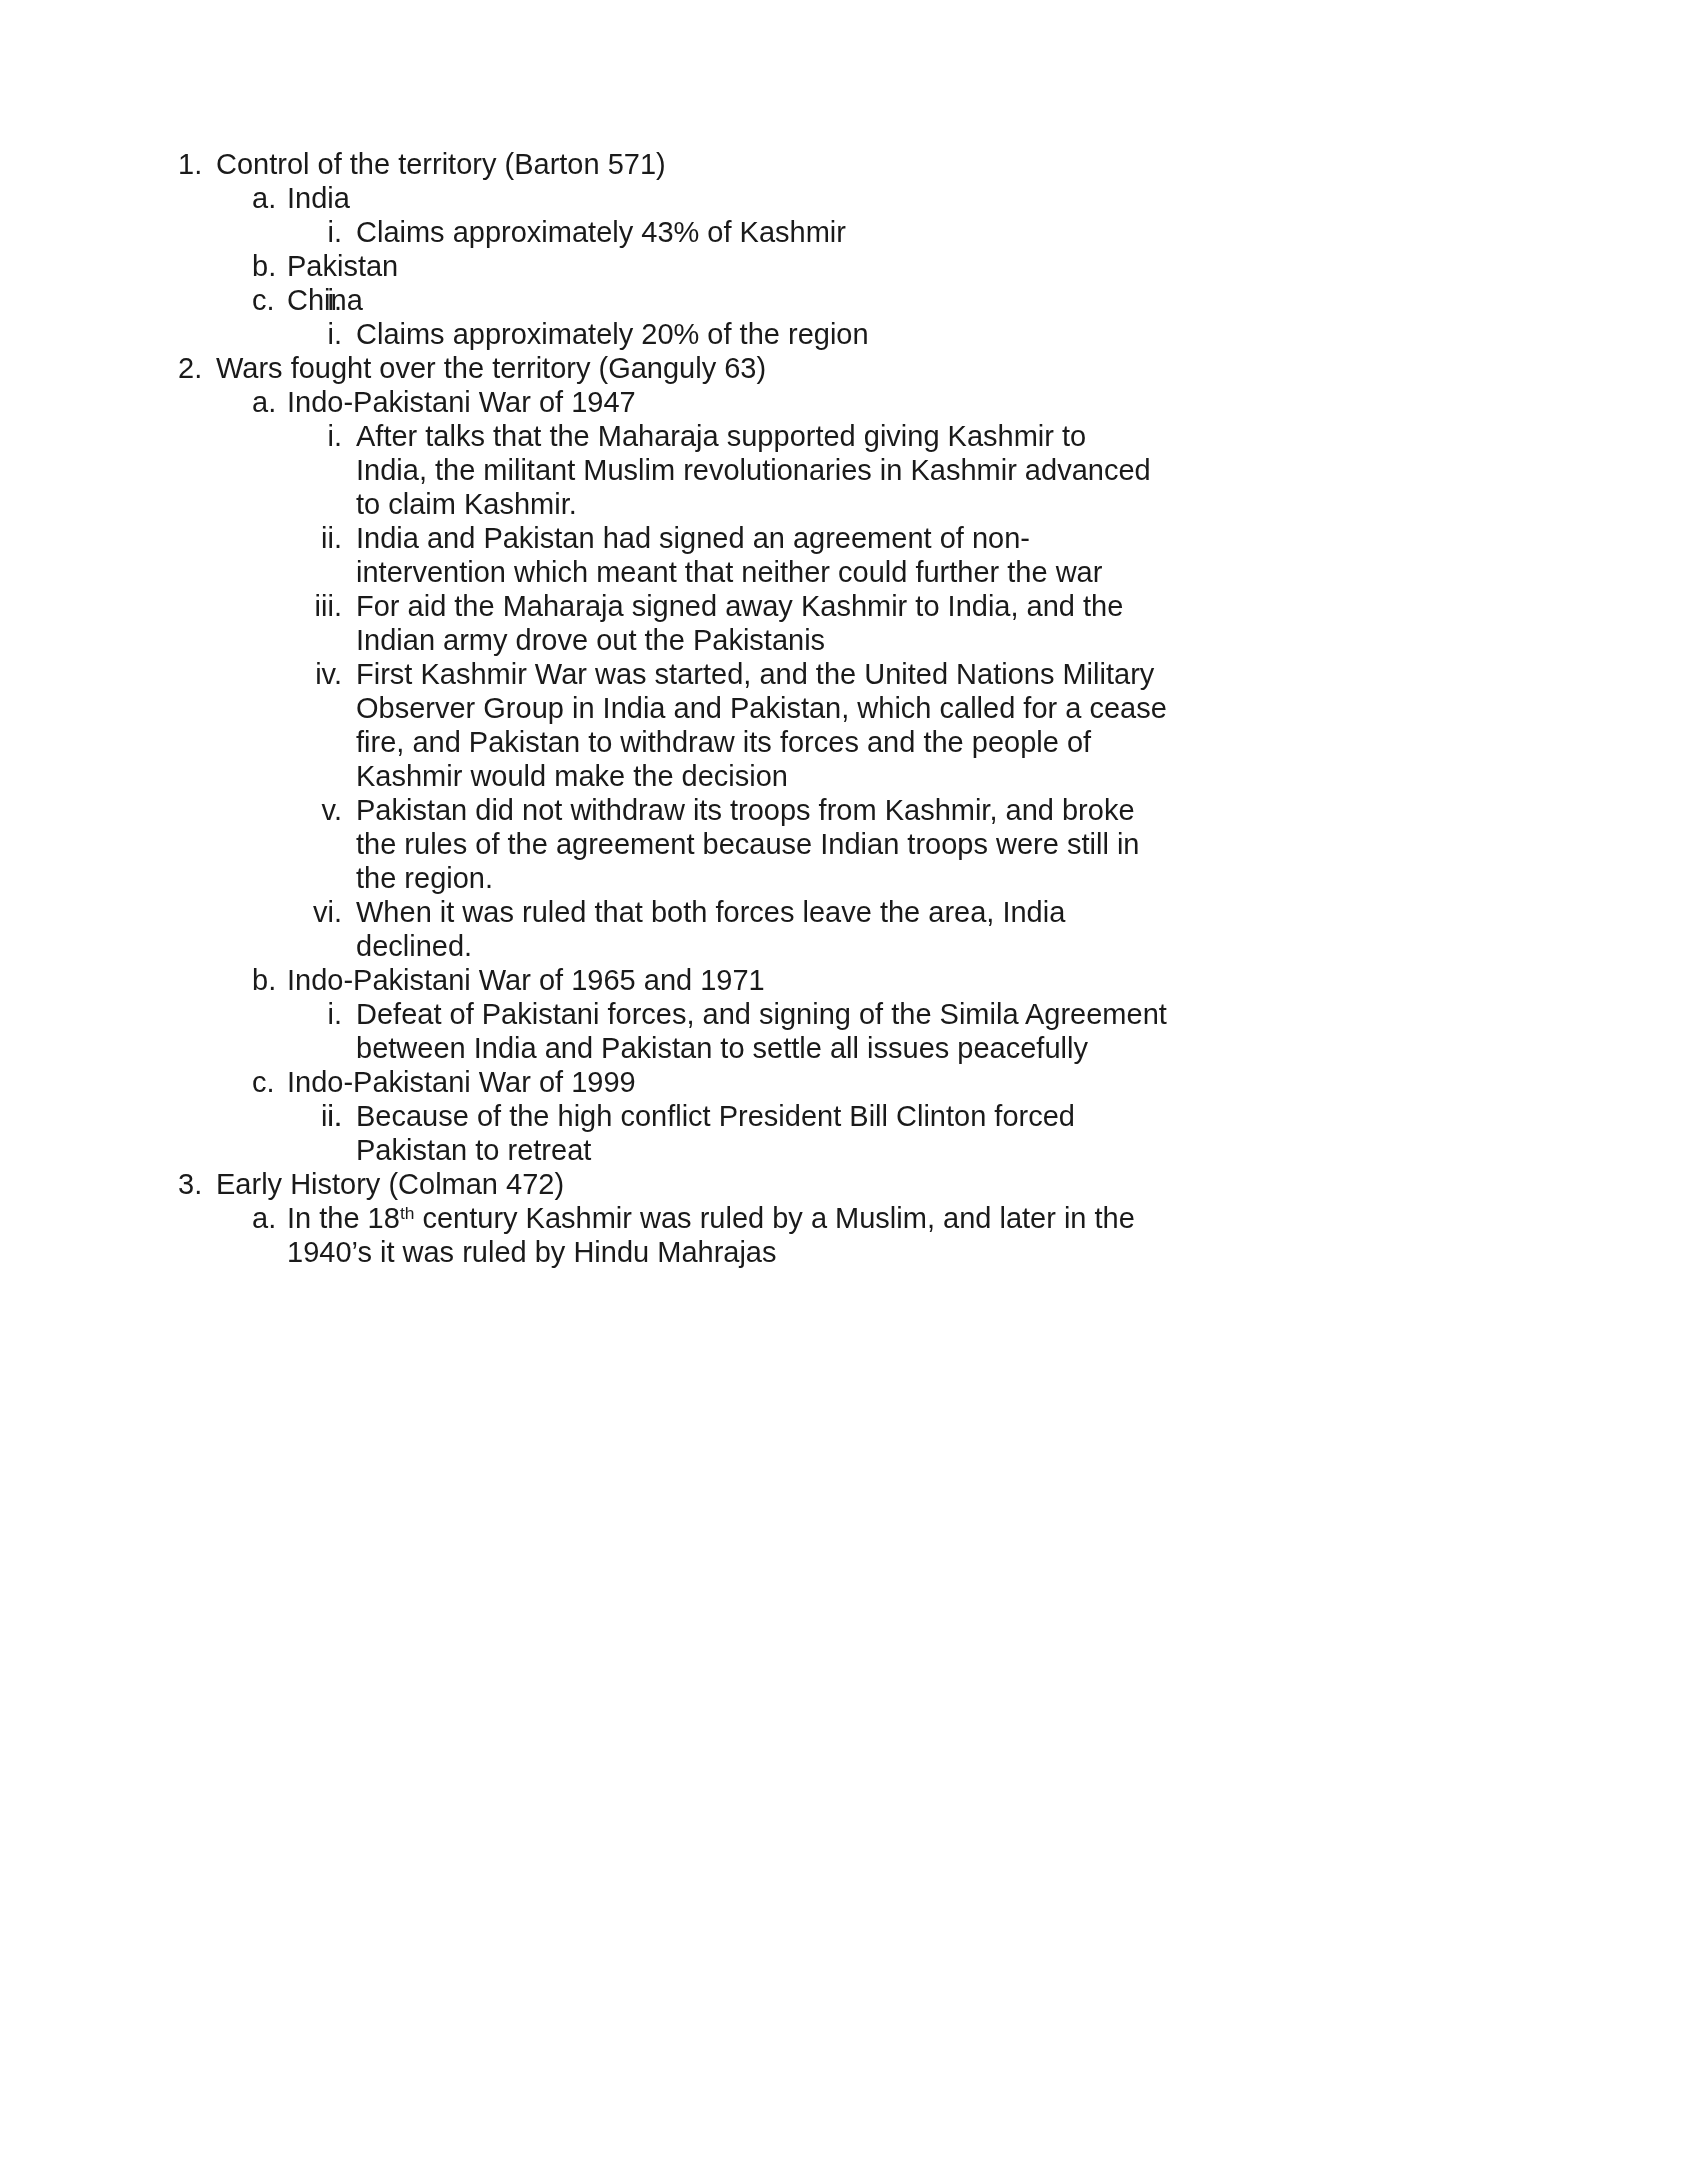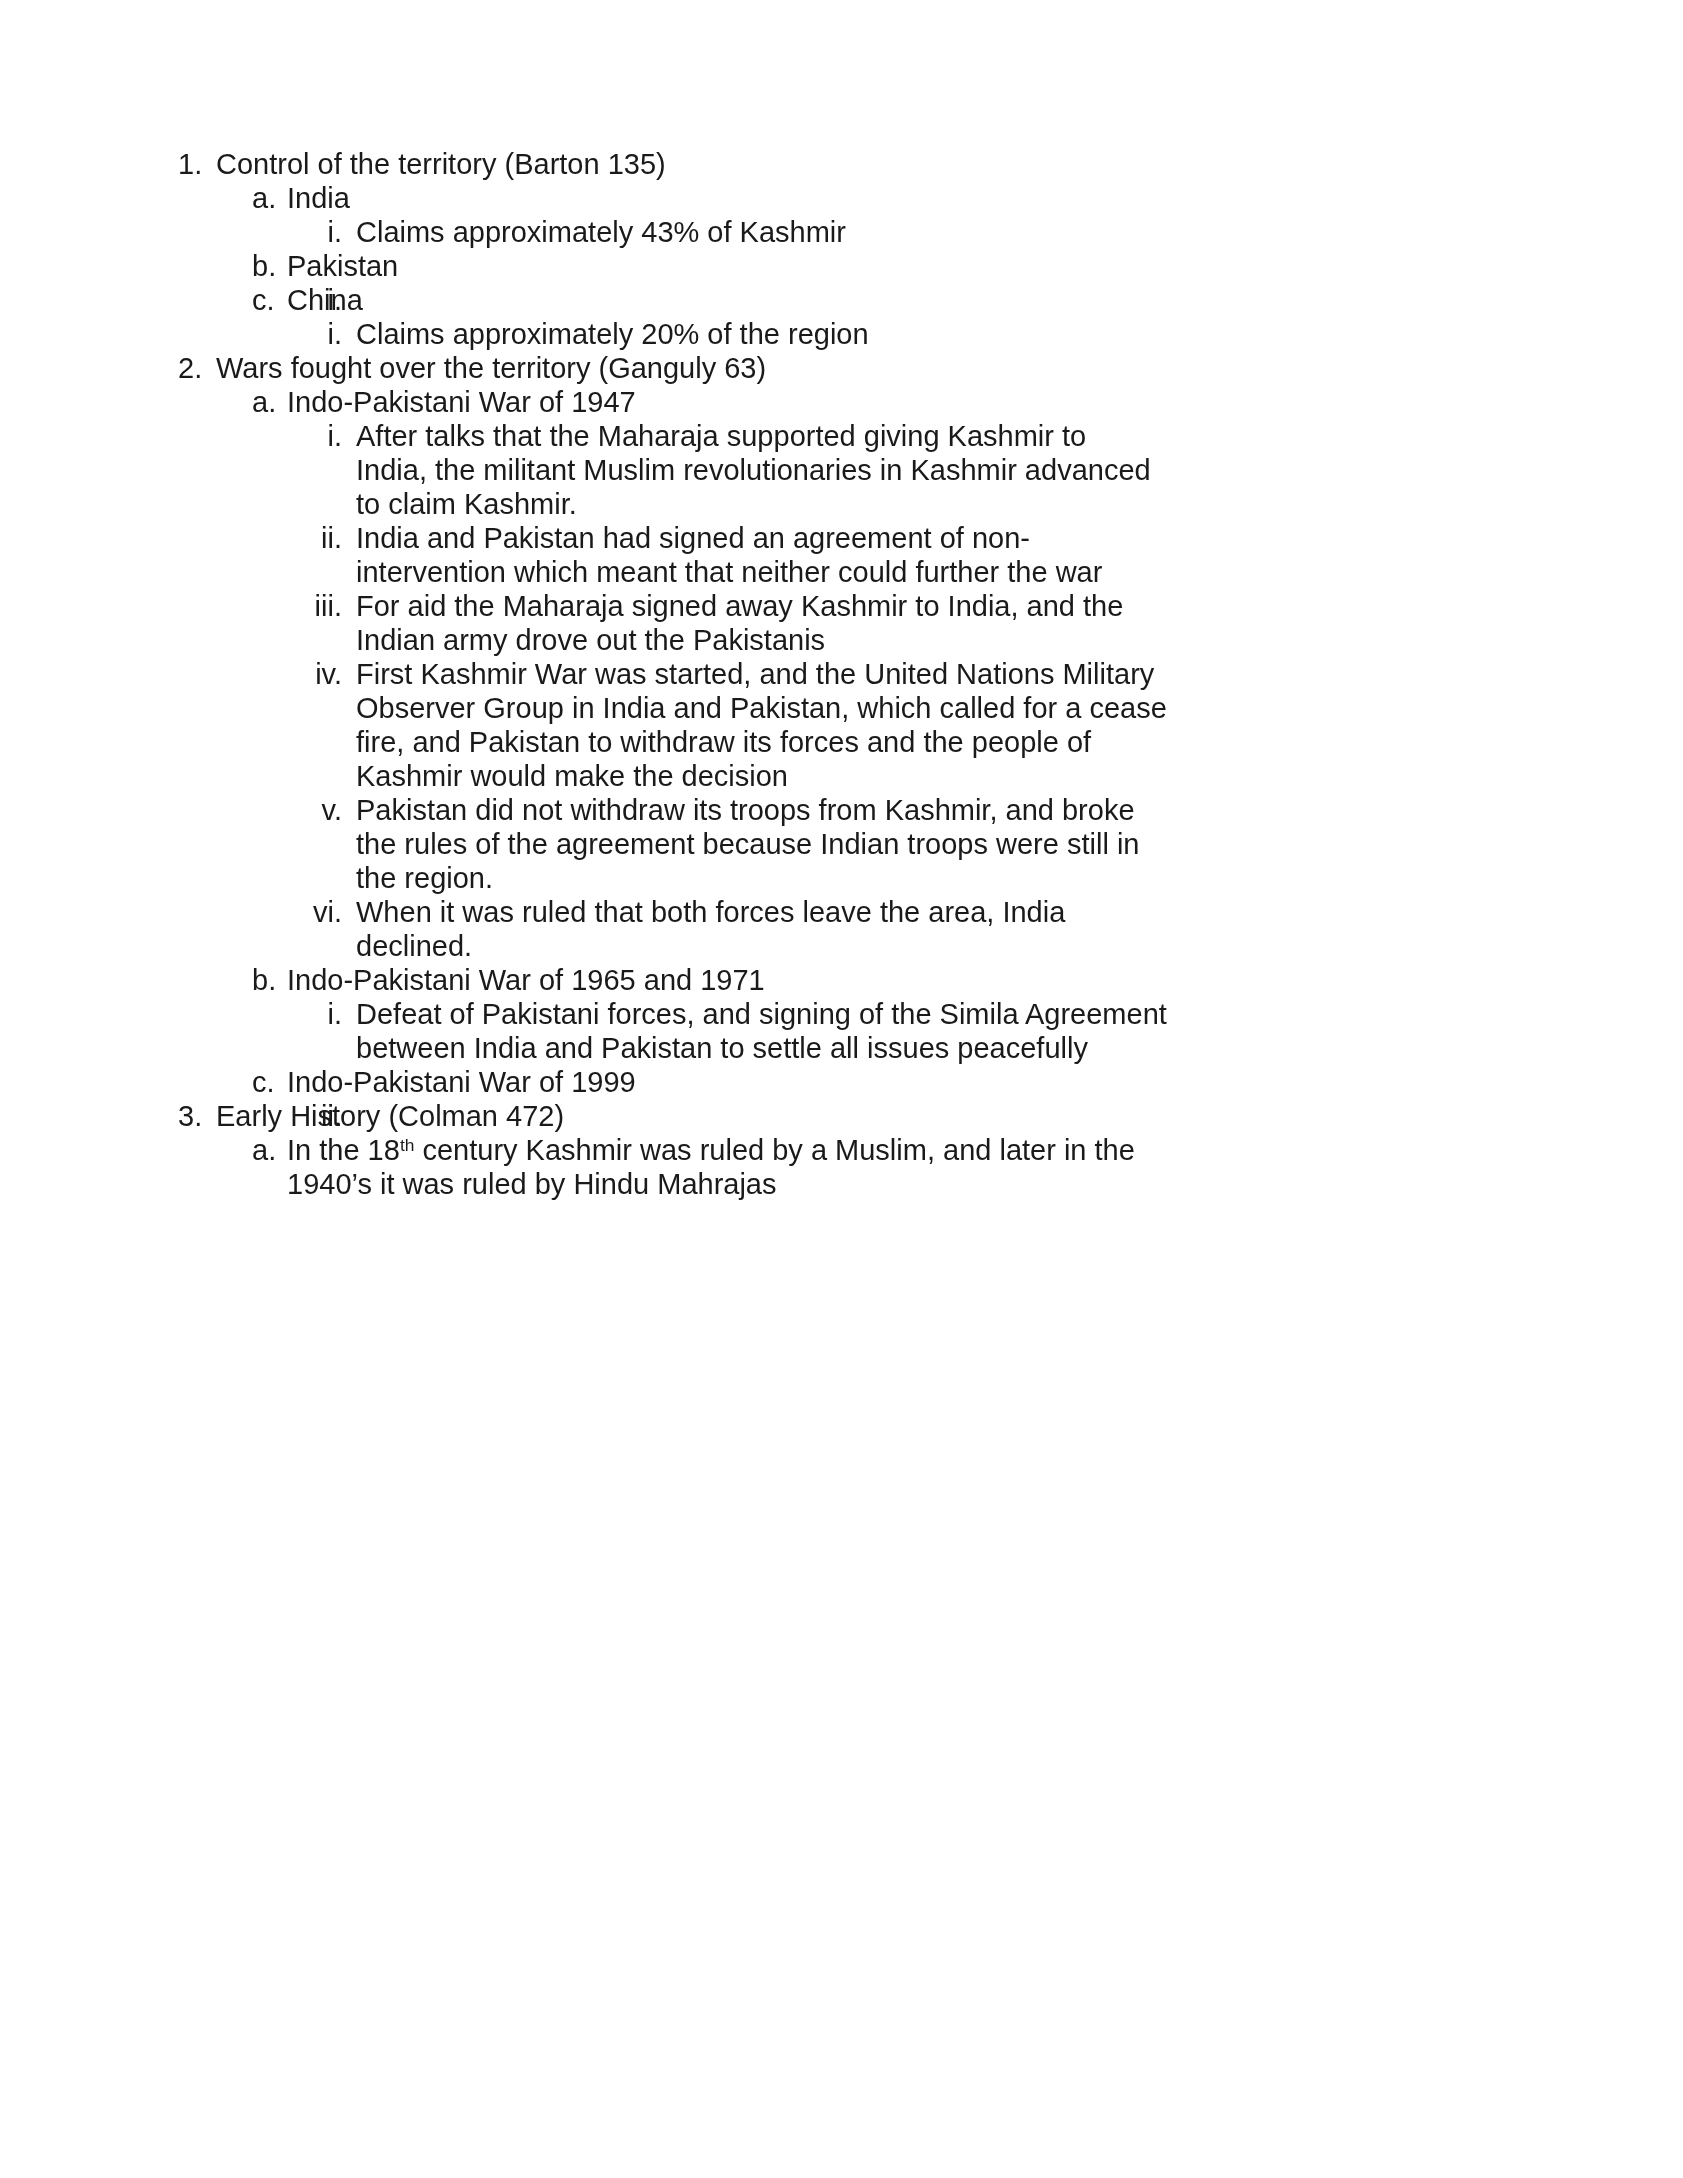--- a/index.html
+++ b/index.html
@@ -45,36 +45,36 @@
     line-height: 0;
     vertical-align: baseline;
     position: relative;
     top: -0.5em;
   }
 </style>
 </head>
 <body>
 
 <div class="doc" id="outline-container">
-    <div class="item l1"><span class="marker">1.</span><span class="text">Control of the territory (Barton 135)</span></div>
+    <div class="item l1"><span class="marker">1.</span><span class="text">Control of the territory (Barton 571)</span></div>
     <div class="item l2"><span class="marker">a.</span><span class="text">India</span></div>
     <div class="item l3"><span class="marker">i.</span><span class="text">Claims approximately 43% of Kashmir</span></div>
     <div class="item l2"><span class="marker">b.</span><span class="text">Pakistan</span></div>
     <div class="item l3"><span class="marker">i.</span></div>
     <div class="item l2"><span class="marker">c.</span><span class="text">China</span></div>
     <div class="item l3"><span class="marker">i.</span><span class="text">Claims approximately 20% of the region</span></div>
     <div class="item l1"><span class="marker">2.</span><span class="text">Wars fought over the territory (Ganguly 63)</span></div>
     <div class="item l2"><span class="marker">a.</span><span class="text">Indo-Pakistani War of 1947</span></div>
     <div class="item l3"><span class="marker">i.</span><span class="text">After talks that the Maharaja supported giving Kashmir to<br>India, the militant Muslim revolutionaries in Kashmir advanced<br>to claim Kashmir.</span></div>
     <div class="item l3"><span class="marker">ii.</span><span class="text">India and Pakistan had signed an agreement of non-<br>intervention which meant that neither could further the war</span></div>
     <div class="item l3"><span class="marker">iii.</span><span class="text">For aid the Maharaja signed away Kashmir to India, and the<br>Indian army drove out the Pakistanis</span></div>
     <div class="item l3"><span class="marker">iv.</span><span class="text">First Kashmir War was started, and the United Nations Military<br>Observer Group in India and Pakistan, which called for a cease<br>fire, and Pakistan to withdraw its forces and the people of<br>Kashmir would make the decision</span></div>
     <div class="item l3"><span class="marker">v.</span><span class="text">Pakistan did not withdraw its troops from Kashmir, and broke<br>the rules of the agreement because Indian troops were still in<br>the region.</span></div>
     <div class="item l3"><span class="marker">vi.</span><span class="text">When it was ruled that both forces leave the area, India<br>declined.</span></div>
     <div class="item l2"><span class="marker">b.</span><span class="text">Indo-Pakistani War of 1965 and 1971</span></div>
     <div class="item l3"><span class="marker">i.</span><span class="text">Defeat of Pakistani forces, and signing of the Simila Agreement<br>between India and Pakistan to settle all issues peacefully</span></div>
     <div class="item l2"><span class="marker">c.</span><span class="text">Indo-Pakistani War of 1999</span></div>
     <div class="item l3"><span class="marker">i.</span></div>
-    <div class="item l3"><span class="marker">ii.</span></div>
+    <div class="item l3"><span class="marker">ii.</span><span class="text">Because of the high conflict President Bill Clinton forced<br>Pakistan to retreat</span></div>
     <div class="item l1"><span class="marker">3.</span><span class="text">Early History (Colman 472)</span></div>
     <div class="item l2"><span class="marker">a.</span><span class="text">In the 18<sup>th</sup> century Kashmir was ruled by a Muslim, and later in the<br>1940’s it was ruled by Hindu Mahrajas</span></div>
   </div>
 
 
 </body></html>

